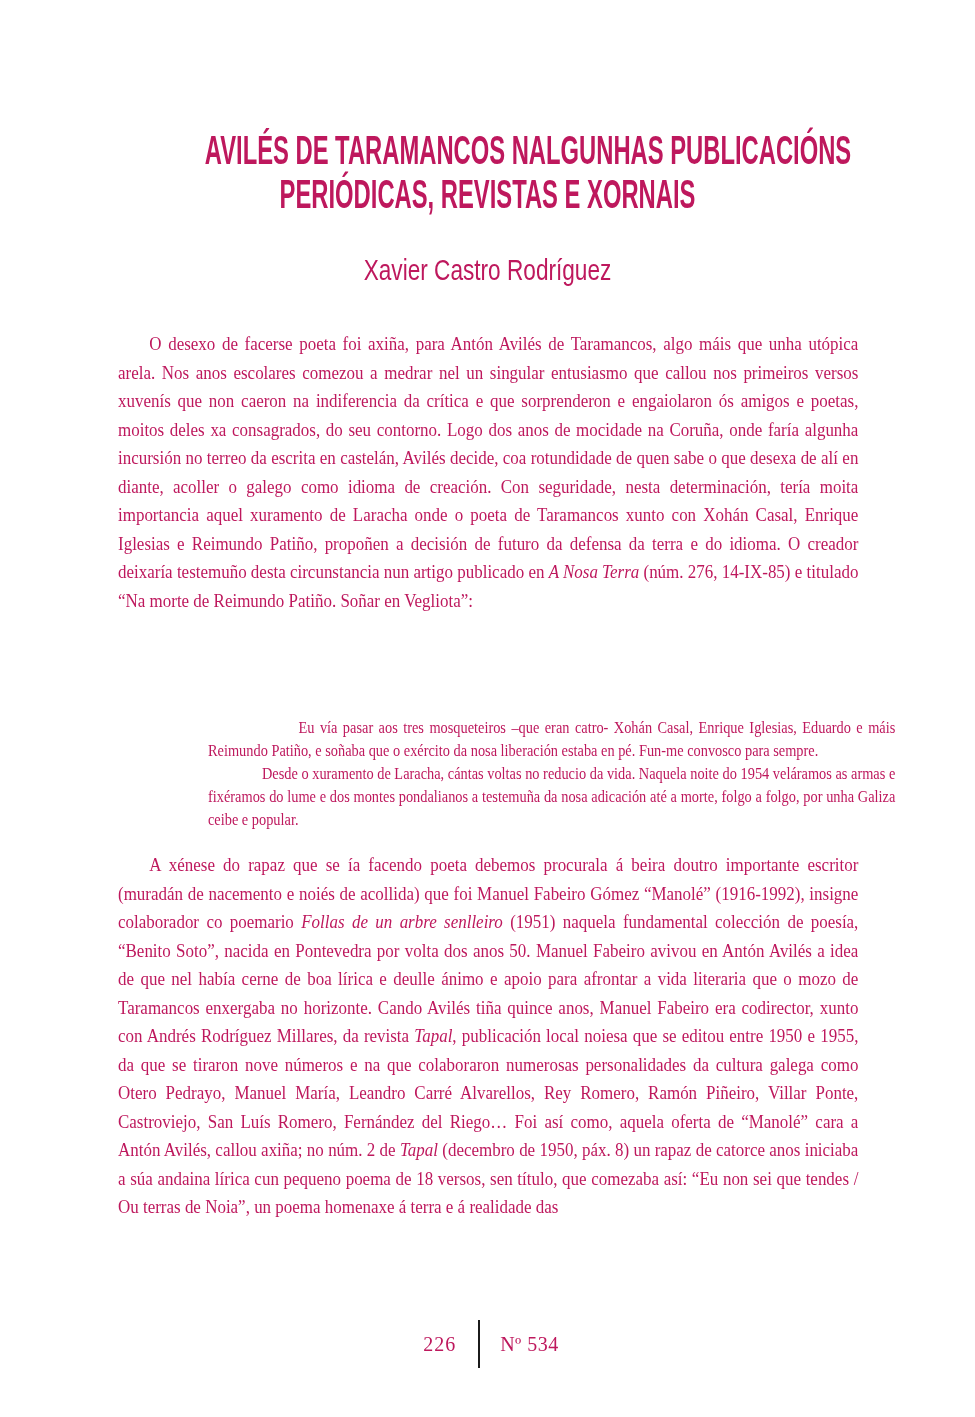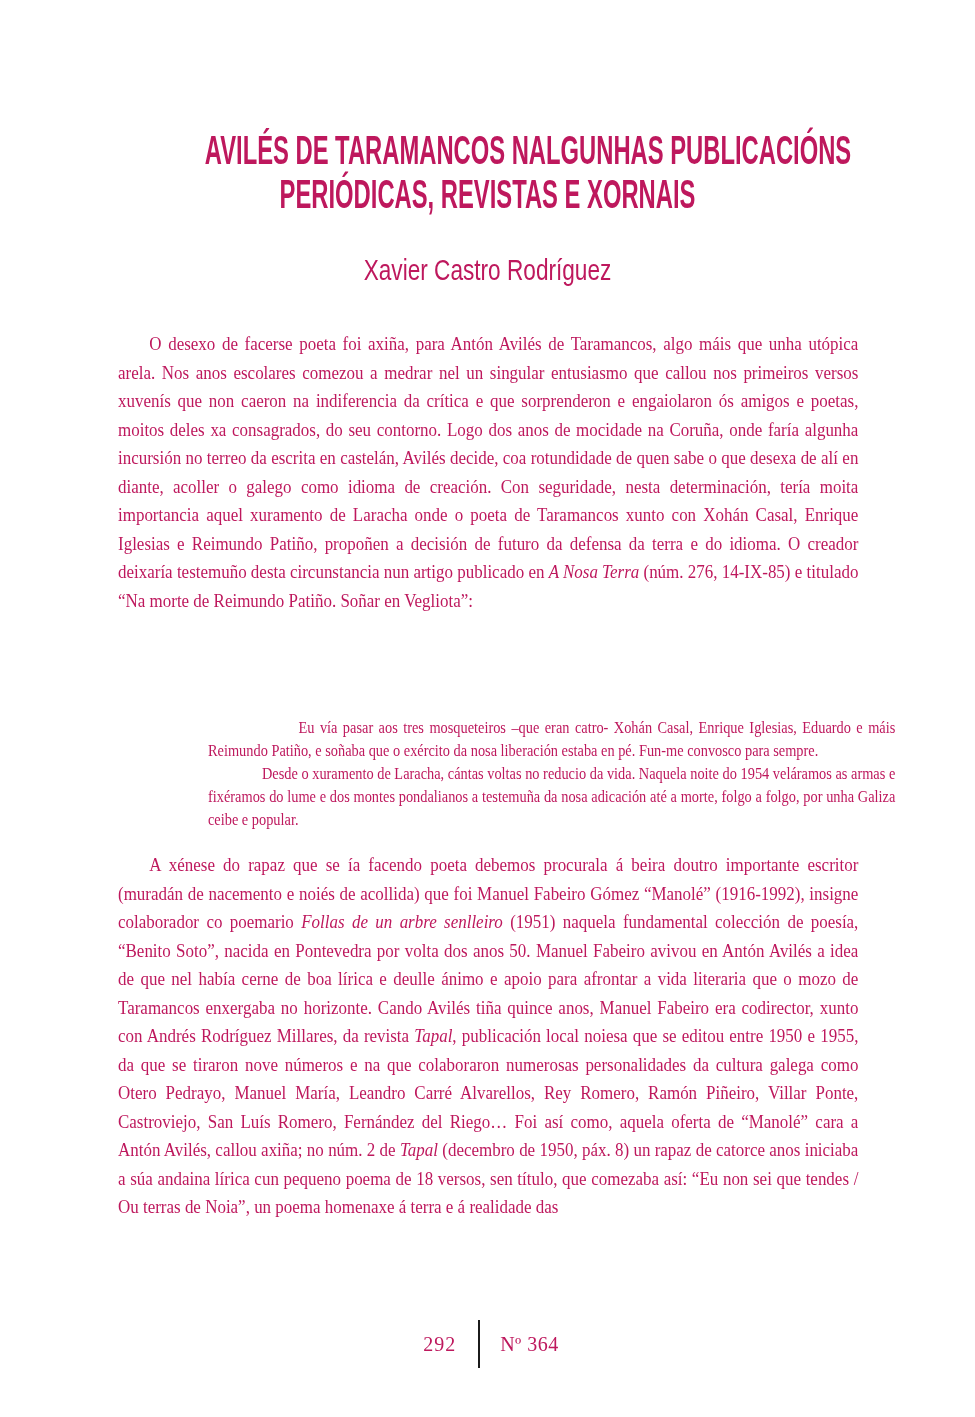--- a/index.html
+++ b/index.html
@@ -128,18 +128,18 @@
   <p class="body-par body-par-1"><span>O desexo de facerse poeta foi axiña, para Antón Avilés de Taramancos, algo máis que unha utópica arela. Nos anos escolares comezou a medrar nel un singular entusiasmo que callou nos primeiros versos xuvenís que non caeron na indiferencia da crítica e que sorprenderon e engaiolaron ós amigos e poetas, moitos deles xa consagrados, do seu contorno. Logo dos anos de mocidade na Coruña, onde faría algunha incursión no terreo da escrita en castelán, Avilés decide, coa rotundidade de quen sabe o que desexa de alí en diante, acoller o galego como idioma de creación. Con seguridade, nesta determinación, tería moita importancia aquel xuramento de Laracha onde o poeta de Taramancos xunto con Xohán Casal, Enrique Iglesias e Reimundo Patiño, propoñen a decisión de futuro da defensa da terra e do idioma. O creador deixaría testemuño desta circunstancia nun artigo publicado en </span><i>A Nosa Terra</i><span> (núm. 276, 14-IX-85) e titulado “Na morte de Reimundo Patiño. Soñar en Vegliota”:</span></p>
 
   <blockquote class="quote-block">
     <p class="quote-par quote-par-1"><span>Eu vía pasar aos tres mosqueteiros –que eran catro- Xohán Casal, Enrique Iglesias, Eduardo e máis Reimundo Patiño, e soñaba que o exército da nosa liberación estaba en pé. Fun-me convosco para sempre.</span></p>
     <p class="quote-par quote-par-2"><span>Desde o xuramento de Laracha, cántas voltas no reducio da vida. Naquela noite do 1954 veláramos as armas e fixéramos do lume e dos montes pondalianos a testemuña da nosa adicación até a morte, folgo a folgo, por unha Galiza ceibe e popular.</span></p>
   </blockquote>
 
   <p class="body-par body-par-2"><span>A xénese do rapaz que se ía facendo poeta debemos procurala á beira doutro importante escritor (muradán de nacemento e noiés de acollida) que foi Manuel Fabeiro Gómez “Manolé” (1916-1992), insigne colaborador co poemario </span><i>Follas de un arbre senlleiro</i><span> (1951) naquela fundamental colección de poesía, “Benito Soto”, nacida en Pontevedra por volta dos anos 50. Manuel Fabeiro avivou en Antón Avilés a idea de que nel había cerne de boa lírica e deulle ánimo e apoio para afrontar a vida literaria que o mozo de Taramancos enxergaba no horizonte. Cando Avilés tiña quince anos, Manuel Fabeiro era codirector, xunto con Andrés Rodríguez Millares, da revista </span><i>Tapal</i><span>, publicación local noiesa que se editou entre 1950 e 1955, da que se tiraron nove números e na que colaboraron numerosas personalidades da cultura galega como Otero Pedrayo, Manuel María, Leandro Carré Alvarellos, Rey Romero, Ramón Piñeiro, Villar Ponte, Castroviejo, San Luís Romero, Fernández del Riego… Foi así como, aquela oferta de “Manolé” cara a Antón Avilés, callou axiña; no núm. 2 de </span><i>Tapal</i><span> (decembro de 1950, páx. 8) un rapaz de catorce anos iniciaba a súa andaina lírica cun pequeno poema de 18 versos, sen título, que comezaba así: “Eu non sei que tendes / Ou terras de Noia”, un poema homenaxe á terra e á realidade das</span></p>
 
   <div class="page-footer">
-    <span class="footer-page-number">292</span>
+    <span class="footer-page-number">226</span>
     <span class="footer-divider"></span>
-    <span class="footer-issue">Nº 364</span>
+    <span class="footer-issue">Nº 534</span>
   </div>
 
 </div>
 
 </body></html>

